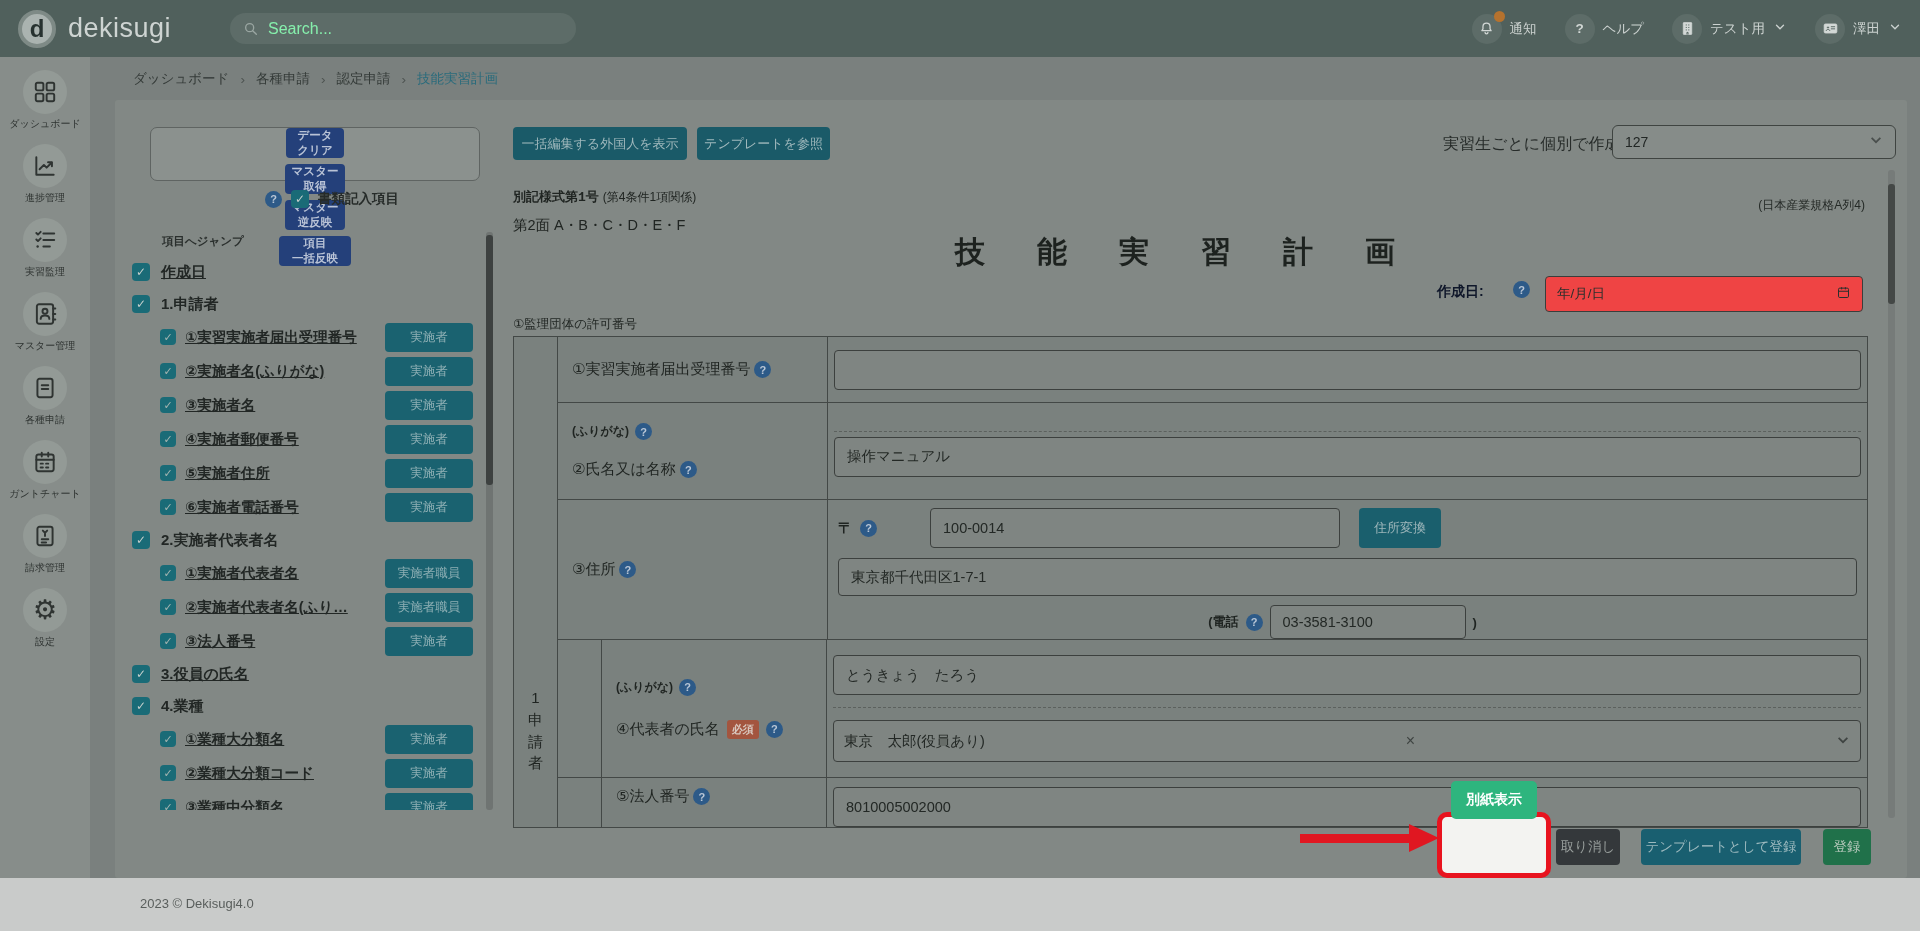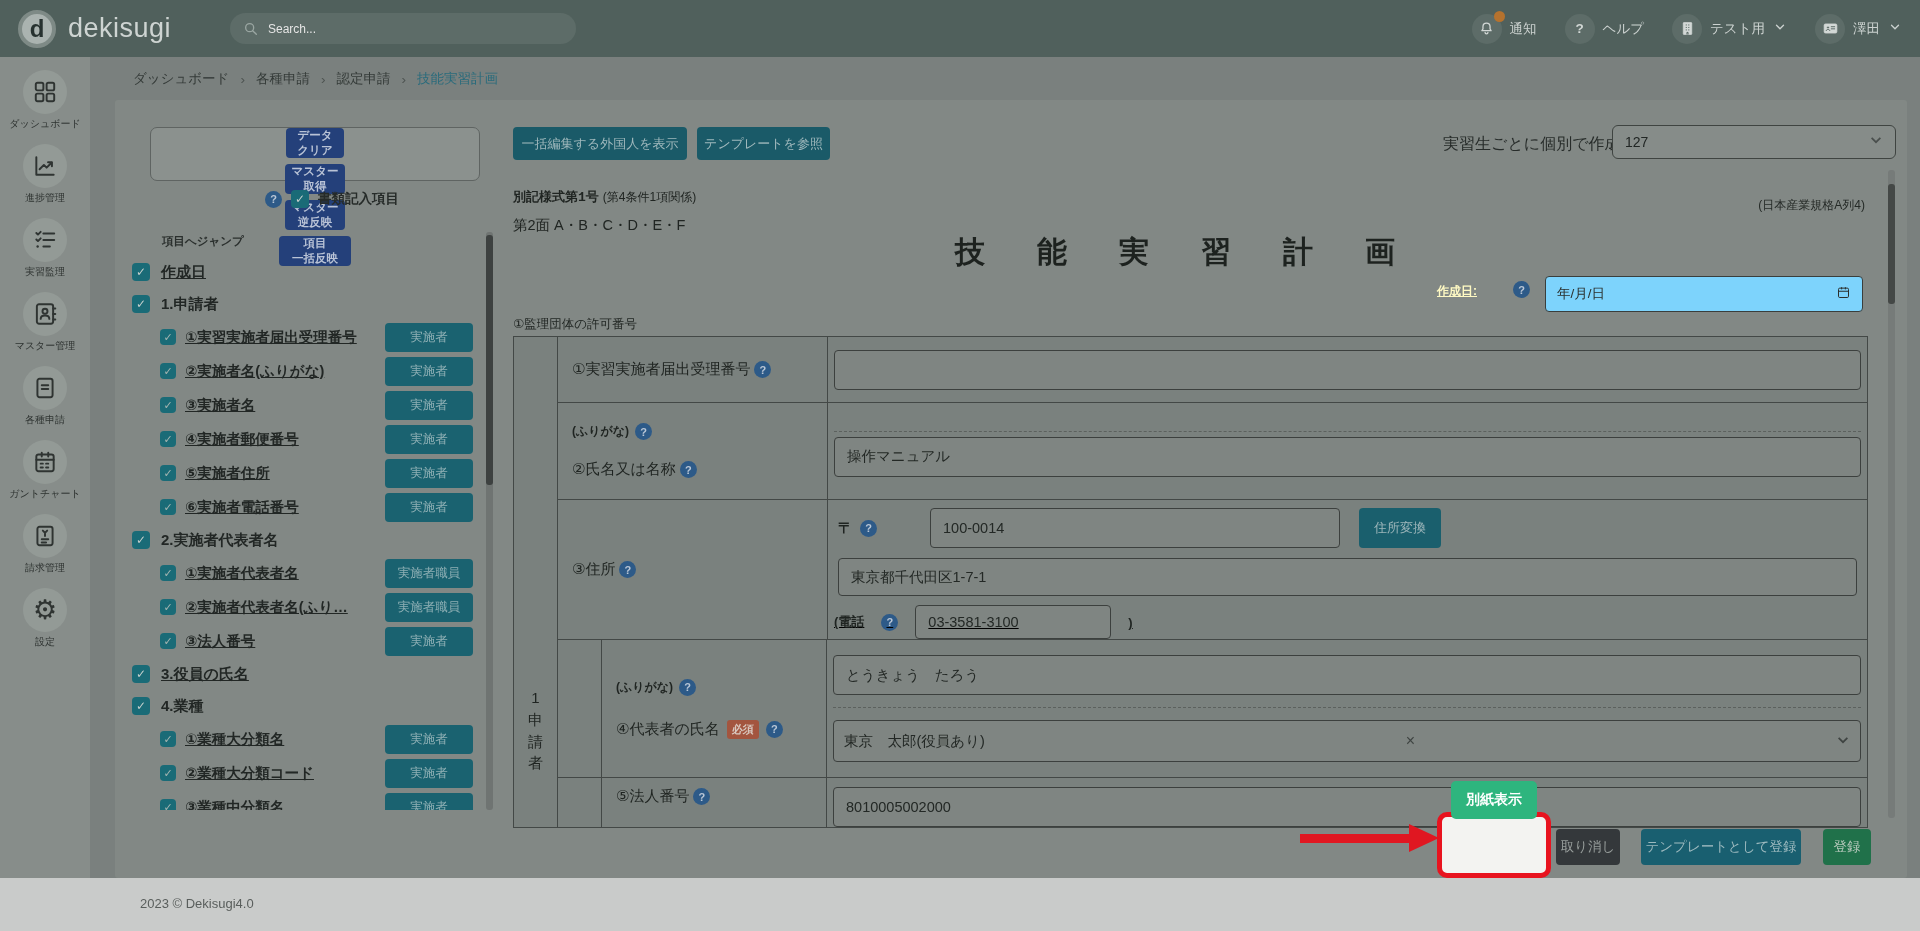--- a/index.html
+++ b/index.html
@@ -6,21 +6,21 @@
   body { font-family:"Liberation Sans","DejaVu Sans",sans-serif; background:#555; }
   .app { position:relative; width:1920px; height:931px; background:#7a807e; overflow:hidden; }
 
   
   .topbar { position:absolute; left:0; top:0; width:1920px; height:57px; background:#50605c; display:flex; align-items:center; z-index:3; }
   .brand { display:flex; align-items:center; gap:12px; margin-left:18px; }
   .logo-circle { width:38px; height:38px; border-radius:50%; background:#aab3b0; border:4px solid #7e8a86; color:#273230; font-weight:bold; font-size:24px; display:flex; align-items:center; justify-content:center; }
   .brand-text { color:#ced4d2; font-size:27px; letter-spacing:.5px; }
   .search { position:absolute; left:230px; top:13px; width:346px; height:31px; border-radius:16px; background:#5d6c68; display:flex; align-items:center; gap:9px; padding:0 13px; }
   .search svg { width:16px; height:16px; stroke:#9aa6a2; }
-  .search-ph { color:#e5e5e5; font-size:12px; }
+  .search-ph { color:#86efac; font-size:16px; }
   .topnav { position:absolute; right:18px; top:0; height:57px; display:flex; align-items:center; gap:28px; }
   .nav-item { display:flex; align-items:center; gap:8px; color:#ccd2d0; font-size:13.5px; cursor:default; }
   .nav-ico { width:30px; height:30px; border-radius:50%; background:#5d6c68; color:#d3d8d6; display:flex; align-items:center; justify-content:center; position:relative; font-weight:bold; }
   .nav-ico svg { width:17px; height:17px; stroke:#d3d8d6; }
   .badge-dot { position:absolute; right:-3px; top:-3px; width:11px; height:11px; border-radius:50%; background:#b5722e; }
   .chev svg { width:14px; height:14px; stroke:#ccd2d0; }
 
   
   .sidebar { position:absolute; left:0; top:57px; width:90px; height:821px; background:#878d8a; display:flex; flex-direction:column; align-items:center; padding-top:13px; gap:13px; z-index:2; }
   .side-item { width:86px; display:flex; flex-direction:column; align-items:center; color:#2e3331; cursor:default; }
@@ -69,23 +69,23 @@
   .sel-chev { margin-left:auto; }
   .sel-chev svg { width:14px; height:14px; stroke:#4a4f4d; stroke-width:2; fill:none; }
 
   
   .style-line { position:absolute; left:513px; top:188px; font-size:13px; color:#202522; z-index:1; }
   .style-bold { font-weight:bold;font-family:Liberation Mono, monospace; }
   .style-note { font-size:12px; margin-left:4px; }
   .jis-note { position:absolute; left:1580px; top:197px; width:285px; text-align:right; font-size:12px; color:#252a27; z-index:1; }
   .face-line { position:absolute; left:513px; top:216px; font-size:14.5px; color:#202522; z-index:1; }
   .form-title { position:absolute; left:875px; top:232px; width:600px; text-align:center; font-size:30px; font-weight:600; letter-spacing:52px; text-indent:52px; color:#1d221f; white-space:nowrap; z-index:1; }
-  .created-label { position:absolute; left:1437px; top:283px; font-size:12px; font-weight:bold; color:#fef9c3; z-index:1;text-decoration:underline; }
+  .created-label { position:absolute; left:1437px; top:283px; font-size:14px; font-weight:bold; color:#0f172a; z-index:1; }
   .created-q { position:absolute; left:1513px; top:281px; z-index:1; }
-  .date-input { position:absolute; left:1545px; top:276px; width:318px; height:36px; border:1.5px solid #3a3e3c; border-radius:4px; background:#7dd3fc; display:flex; align-items:center; padding:0 11px; z-index:1;gap:13px; }
+  .date-input { position:absolute; left:1545px; top:276px; width:318px; height:36px; border:1.5px solid #3a3e3c; border-radius:4px; background:#ef4444; display:flex; align-items:center; padding:0 11px; z-index:1;gap:13px; }
   .date-ph { font-size:13.5px; color:#2a2f2c; }
   .cal-ico { margin-left:auto; }
   .cal-ico svg { width:15px; height:15px; stroke:#2a2f2d; stroke-width:1.6; fill:none; }
   .permit-label { position:absolute; left:513px; top:316px; font-size:12.5px; color:#222724; z-index:1; }
 
   
   .ftable { position:absolute; left:513px; top:336px; width:1355px; height:492px; border:1px solid #434846; display:flex; overflow:hidden; z-index:1; background:#798
 
 0; background:#7a817e; }
   .gcol { width:44px; border-right:1px solid #434846; position:relative; }
@@ -104,21 +104,21 @@
   .tinput::placeholder { color:#232825; }
   .dashed { border-top:1px dashed #5c615e; margin:5px 0; }
   .r2pad { padding-top:5px; padding-bottom:5px; }
   .r4pad { justify-content:center; }
   .r4pad .dashed { margin:12px 0; }
   .postal-row { display:flex; align-items:center; gap:7px; margin:8px 4px 0; }
   .postal-mark { font-size:15px; font-weight:bold; color:#1f2421; }
   .postal-input { width:410px; margin-left:46px; }
   .conv-btn { width:82px; height:40px; margin-left:12px; background:#1a5f6d; color:#9db6ba; font-size:13px; border-radius:4px; display:flex; align-items:center; justify-content:center; cursor:default; }
   .addr-input { margin:10px 4px 0; width:calc(100% - 8px); }
-  .phone-row { display:flex; align-items:center; justify-content:flex-start; gap:17px; margin:9px 10px 0 0;text-decoration:underline; }
+  .phone-row { display:flex; align-items:center; justify-content:center; gap:7px; margin:9px 10px 0 0; }
   .phone-par { font-size:13px; font-weight:bold; color:#1f2421; }
   .phone-input { width:196px; height:34px; }
   .req-badge { display:inline-block; background:#a3553f; color:#d9c8bf; font-size:11px; font-weight:bold; padding:2px 5px; border-radius:3px; margin:0 3px; }
   .sel-input { height:42px; border:1.5px solid #3c403e; border-radius:4px; background:#7f8582; padding:0 10px; display:flex; align-items:center; color:#232825; font-size:14.5px; }
   .clear-x { margin-left:auto; font-size:16px; color:#3f4442; padding:0 6px; }
   .r5lab { justify-content:flex-start; padding-top:9px; }
   .r5cell { justify-content:flex-start; padding-top:9px; }
   .form-sb { position:absolute; left:1888px; top:170px; width:7px; height:648px; background:#767b79; border-radius:3px; z-index:1; }
   .form-sb-thumb { position:absolute; left:0; top:14px; width:7px; height:120px; background:#444846; border-radius:3px; }
 

